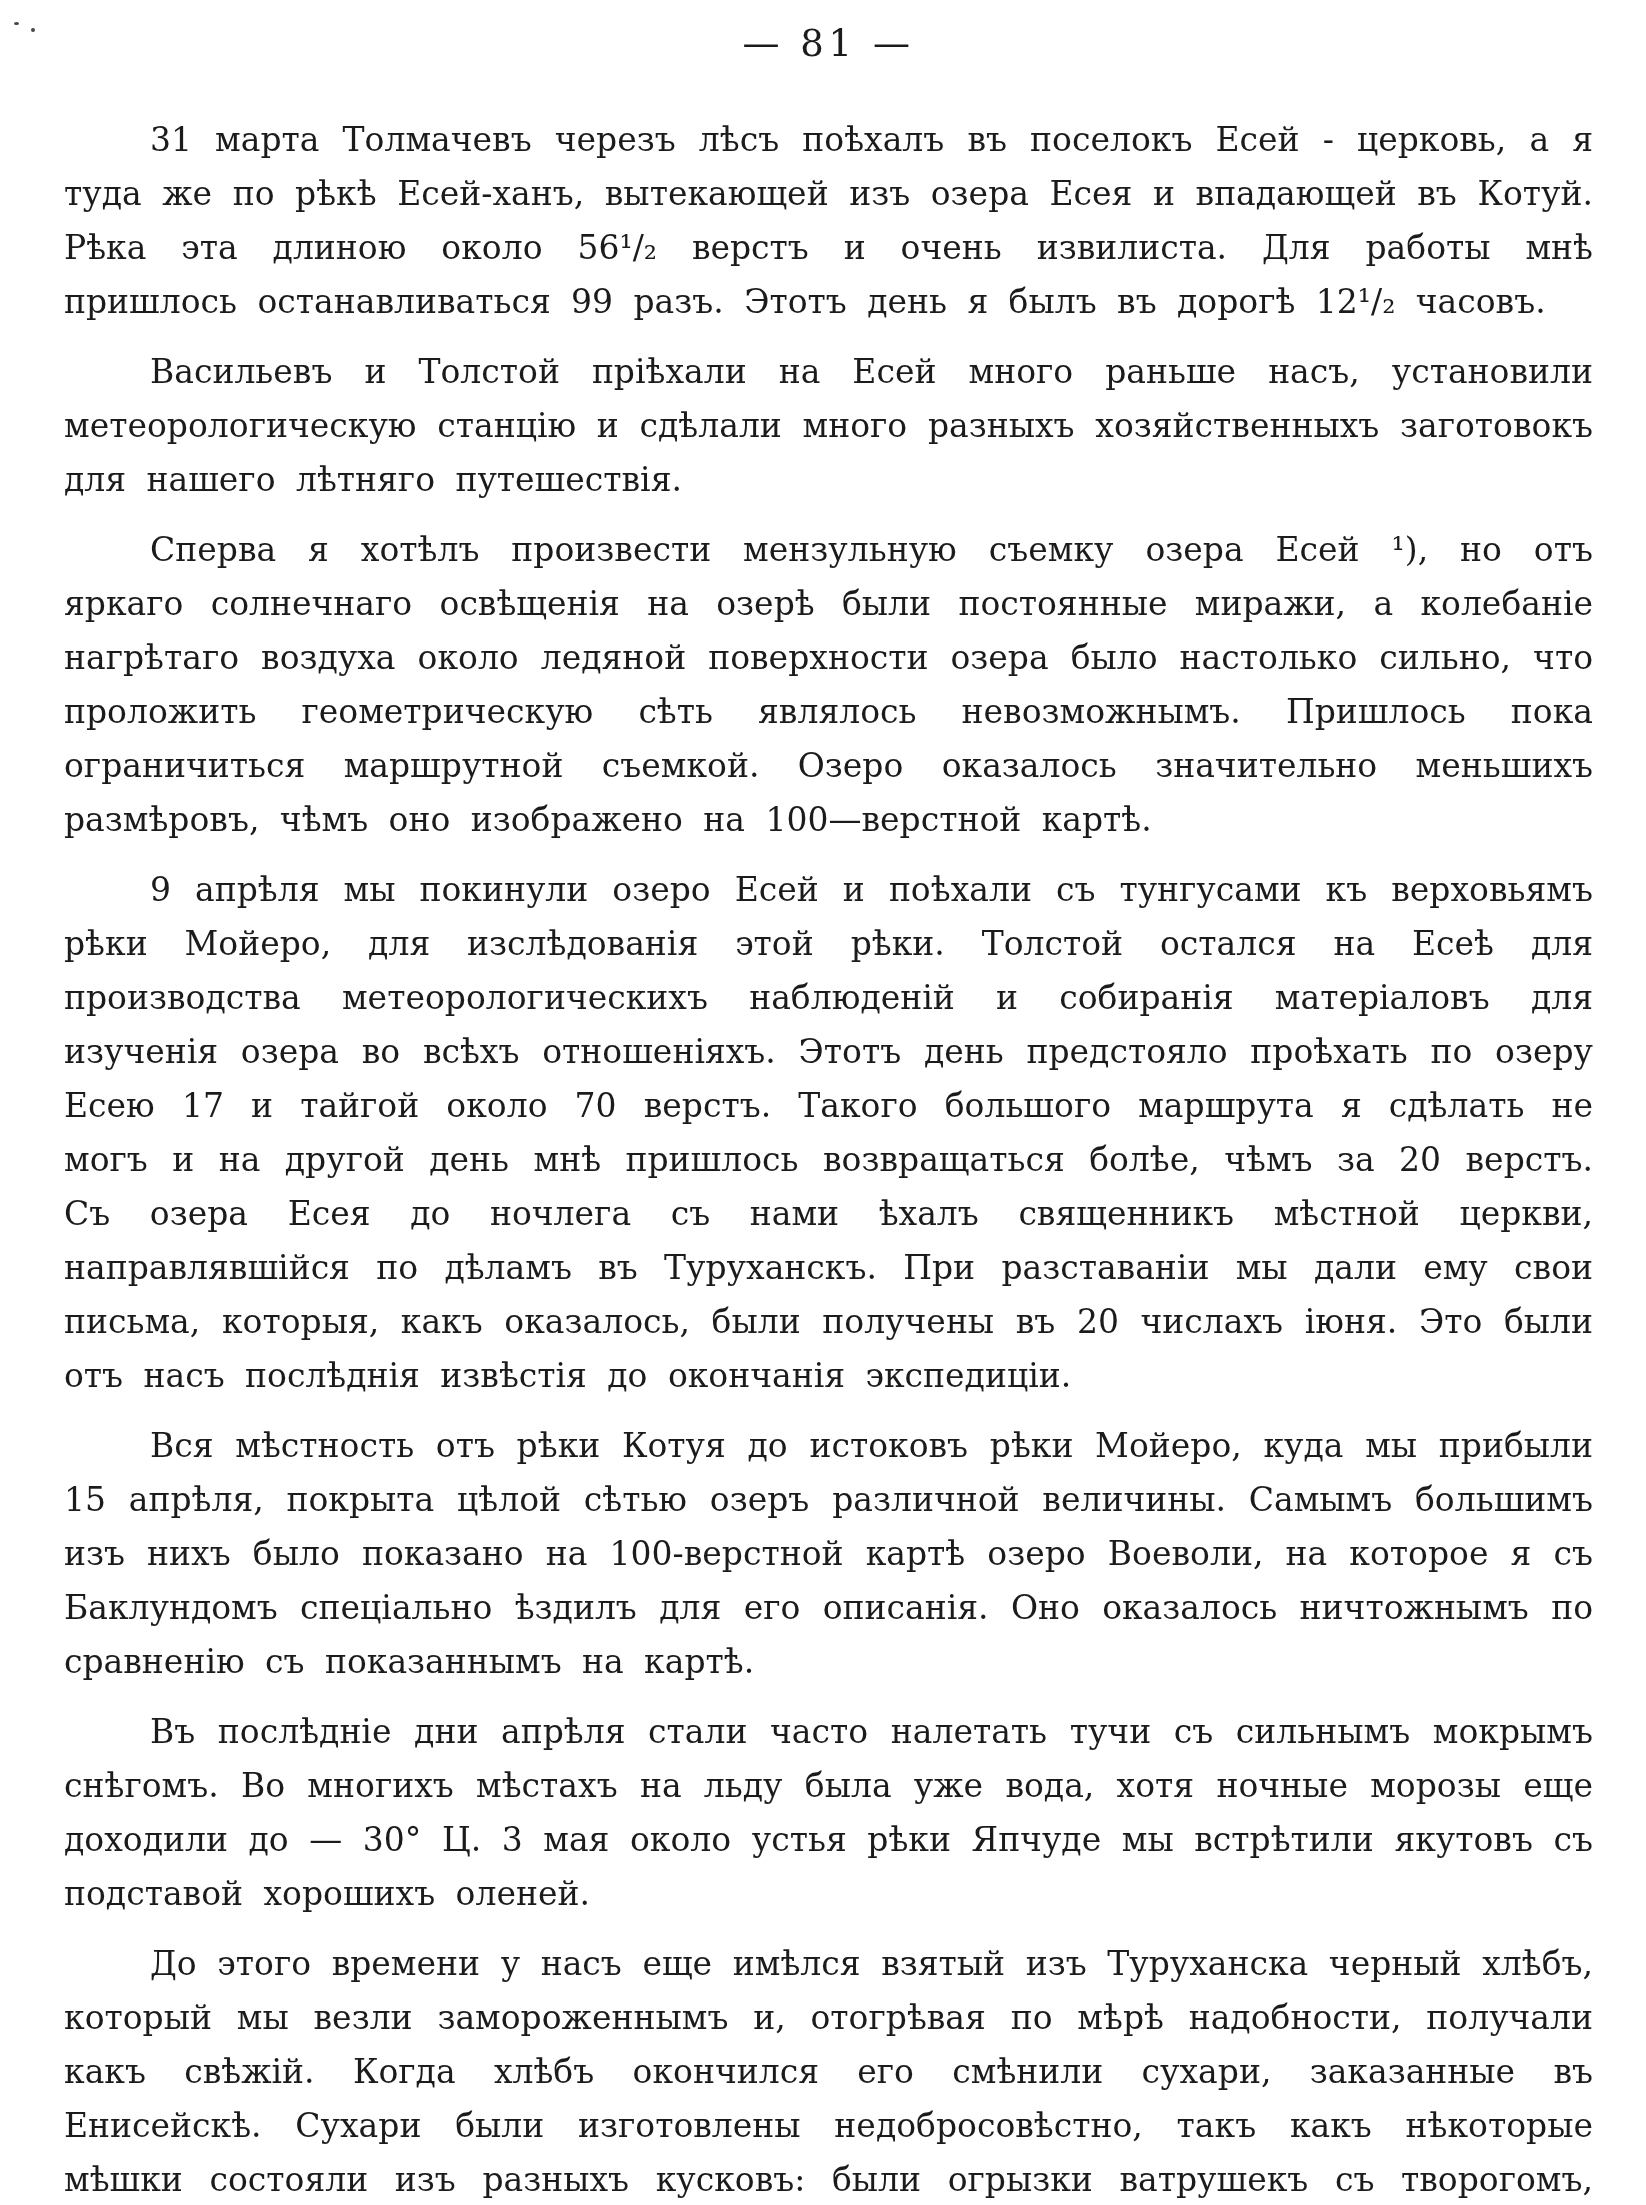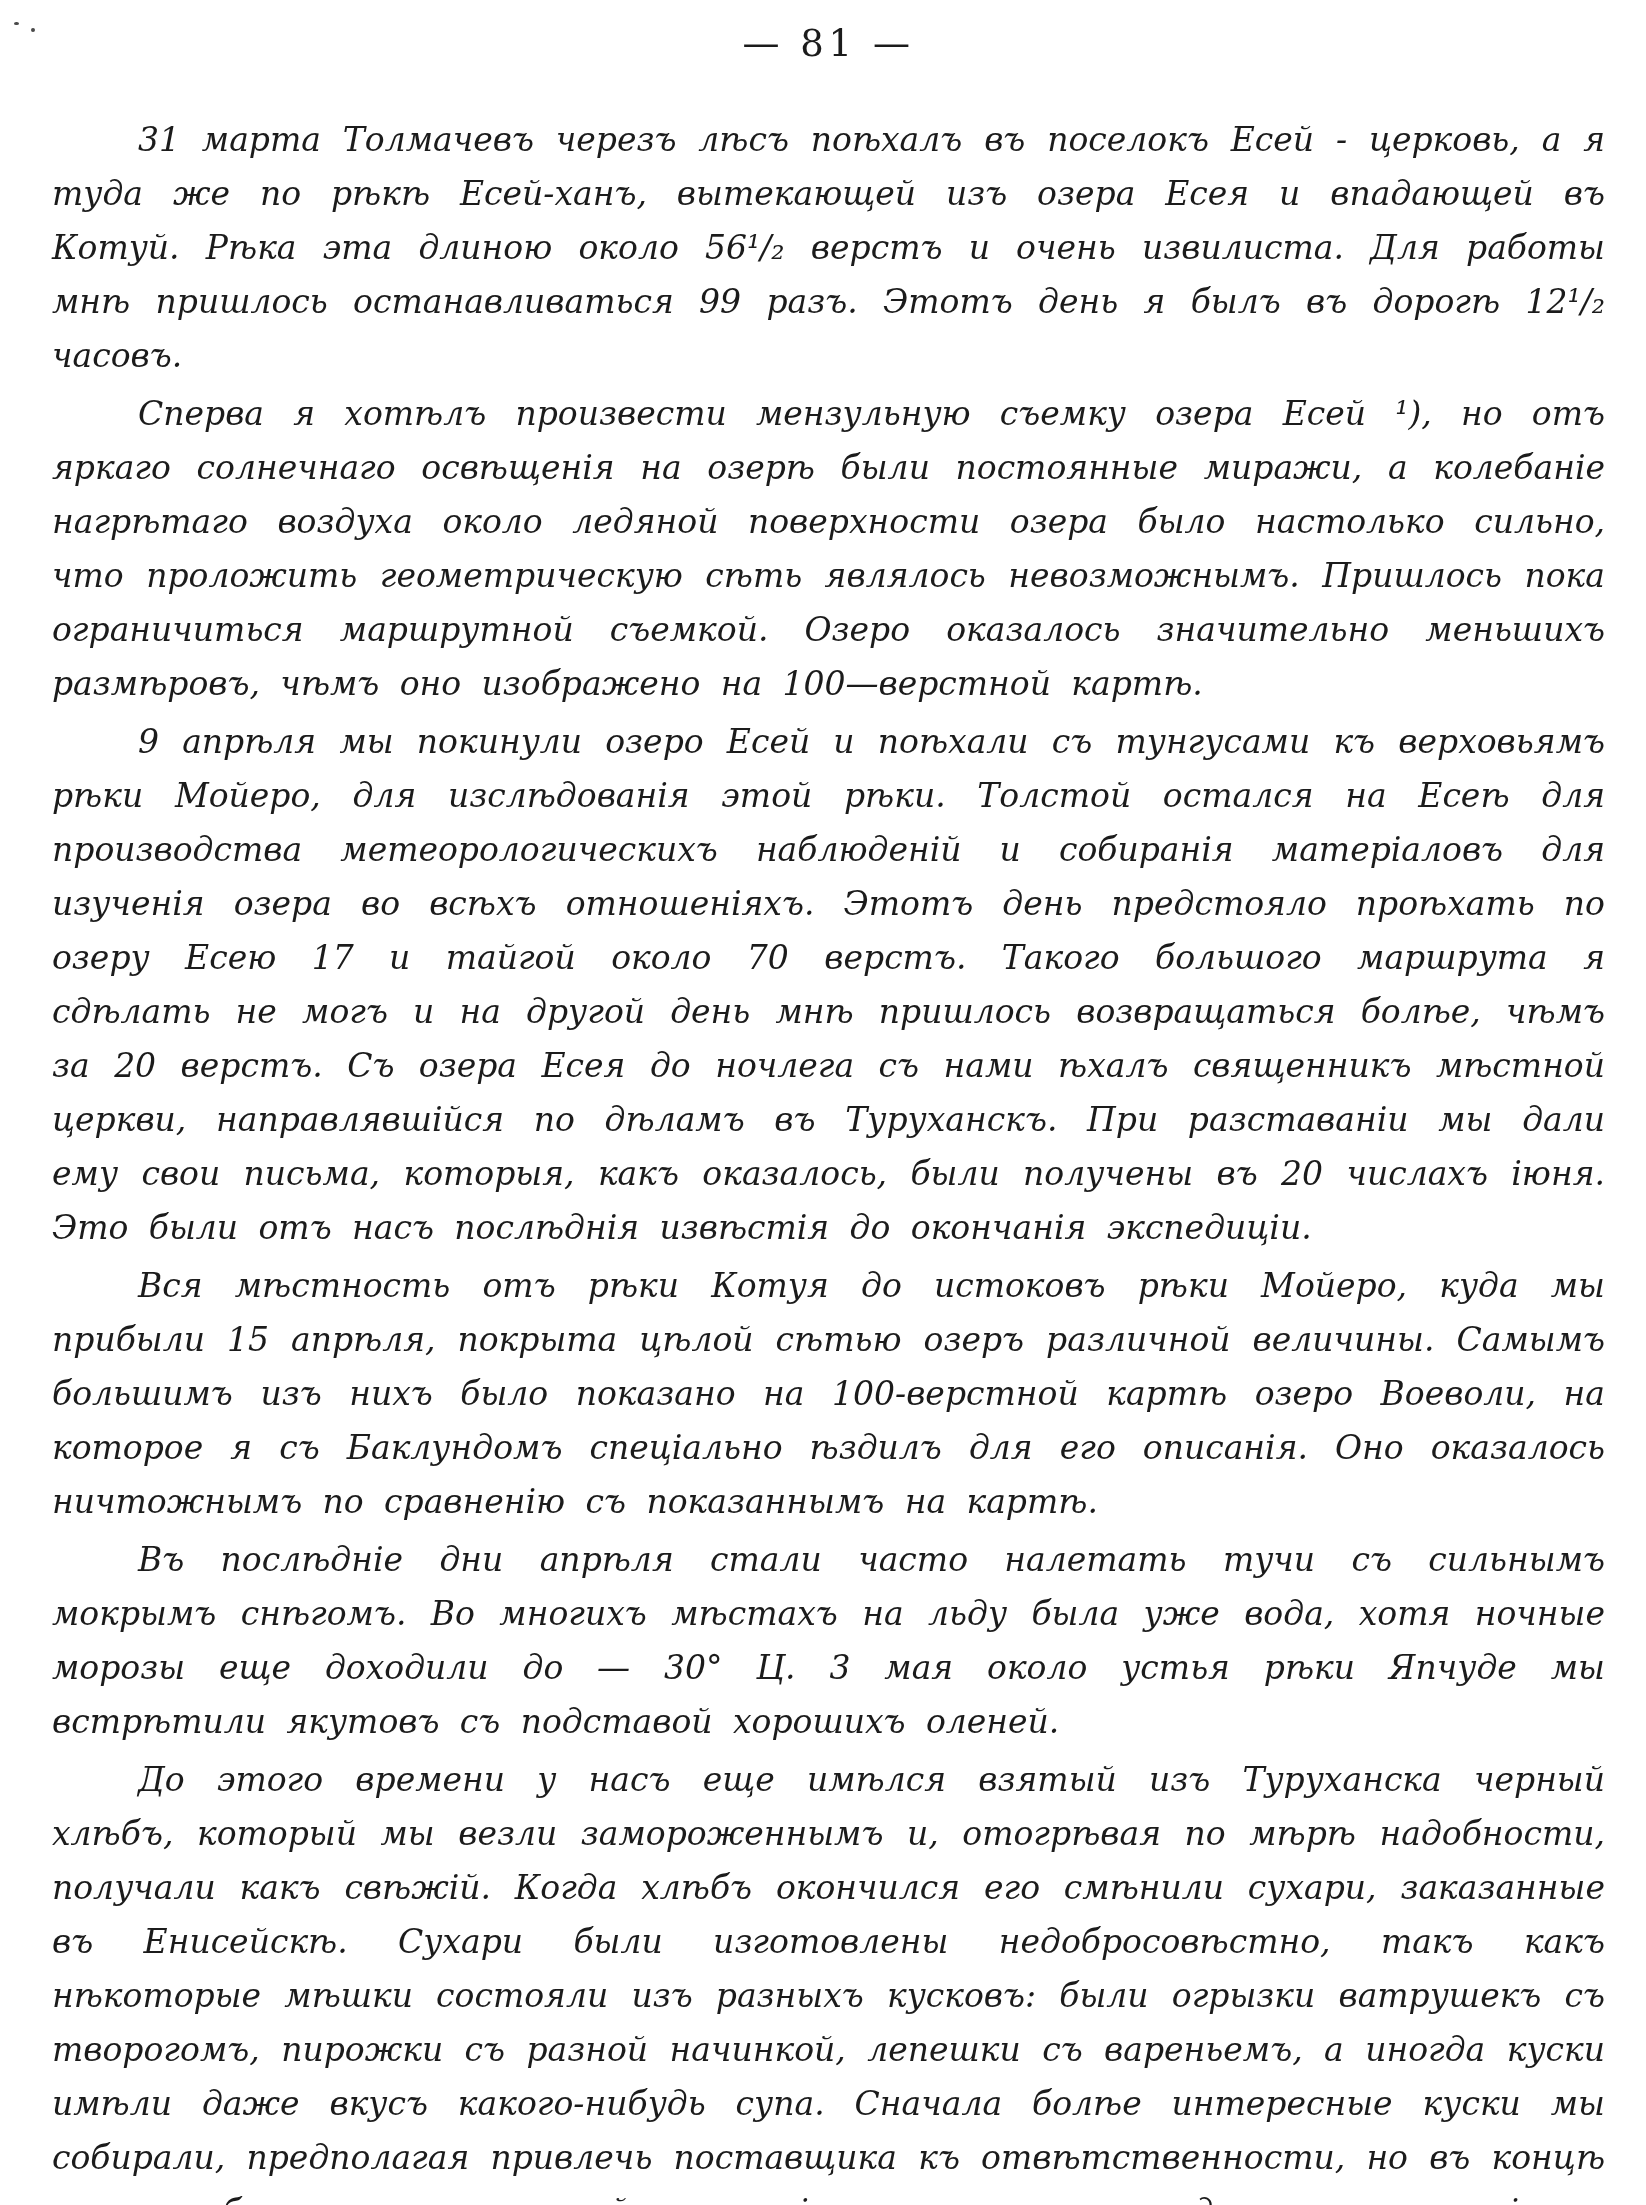--- a/index.html
+++ b/index.html
@@ -36,38 +36,38 @@
     letter-spacing: 4.6px;
     margin: 3.1px 0 0 0;
   }
   .text-block {
     margin-top: 48px;
     font-size: 33px;
     line-height: 54px;
     text-align: justify;
   }
   .text-block p {
-    margin: 4px;
+    margin: 16px;
     text-indent: 86px;
     word-spacing: 0.30em;
-    font-style: italic;
   }
 </style>
 </head>
 <body>
 
 <div class="page">
 
   <span class="scan-speck speck-a"></span>
   <span class="scan-speck speck-b"></span>
 
   <div class="page-number">— 81 —</div>
 
   <div class="text-block">
     <p>31 марта Толмачевъ черезъ лѣсъ поѣхалъ въ поселокъ Есей - церковь, а я туда же по рѣкѣ Есей-ханъ, вытекающей изъ озера Есея и впадающей въ Котуй. Рѣка эта длиною около 56¹/₂ верстъ и очень извилиста. Для работы мнѣ пришлось останавливаться 99 разъ. Этотъ день я былъ въ дорогѣ 12¹/₂ часовъ.</p>
+    <p>Васильевъ и Толстой пріѣхали на Есей много раньше насъ, установили метеорологическую станцію и сдѣлали много разныхъ хозяйственныхъ заготовокъ для нашего лѣтняго путешествія.</p>
     <p>Сперва я хотѣлъ произвести мензульную съемку озера Есей ¹), но отъ яркаго солнечнаго освѣщенія на озерѣ были постоянные миражи, а колебаніе нагрѣтаго воздуха около ледяной поверхности озера было настолько сильно, что проложить геометрическую сѣть являлось невозможнымъ. Пришлось пока ограничиться маршрутной съемкой. Озеро оказалось значительно меньшихъ размѣровъ, чѣмъ оно изображено на 100—верстной картѣ.</p>
     <p>9 апрѣля мы покинули озеро Есей и поѣхали съ тунгусами къ верховьямъ рѣки Мойеро, для изслѣдованія этой рѣки. Толстой остался на Есеѣ для производства метеорологическихъ наблюденій и собиранія матеріаловъ для изученія озера во всѣхъ отношеніяхъ. Этотъ день предстояло проѣхать по озеру Есею 17 и тайгой около 70 верстъ. Такого большого маршрута я сдѣлать не могъ и на другой день мнѣ пришлось возвращаться болѣе, чѣмъ за 20 верстъ. Съ озера Есея до ночлега съ нами ѣхалъ священникъ мѣстной церкви, направлявшійся по дѣламъ въ Туруханскъ. При разставаніи мы дали ему свои письма, которыя, какъ оказалось, были получены въ 20 числахъ іюня. Это были отъ насъ послѣднія извѣстія до окончанія экспедиціи.</p>
     <p>Вся мѣстность отъ рѣки Котуя до истоковъ рѣки Мойеро, куда мы прибыли 15 апрѣля, покрыта цѣлой сѣтью озеръ различной величины. Самымъ большимъ изъ нихъ было показано на 100-верстной картѣ озеро Воеволи, на которое я съ Баклундомъ спеціально ѣздилъ для его описанія. Оно оказалось ничтожнымъ по сравненію съ показаннымъ на картѣ.</p>
     <p>Въ послѣдніе дни апрѣля стали часто налетать тучи съ сильнымъ мокрымъ снѣгомъ. Во многихъ мѣстахъ на льду была уже вода, хотя ночные морозы еще доходили до — 30° Ц. 3 мая около устья рѣки Япчуде мы встрѣтили якутовъ съ подставой хорошихъ оленей.</p>
     <p>До этого времени у насъ еще имѣлся взятый изъ Туруханска черный хлѣбъ, который мы везли замороженнымъ и, отогрѣвая по мѣрѣ надобности, получали какъ свѣжій. Когда хлѣбъ окончился его смѣнили сухари, заказанные въ Енисейскѣ. Сухари были изготовлены недобросовѣстно, такъ какъ нѣкоторые мѣшки состояли изъ разныхъ кусковъ: были огрызки ватрушекъ съ творогомъ, пирожки съ разной начинкой, лепешки съ вареньемъ, а иногда куски имѣли даже вкусъ какого-нибудь супа. Сначала болѣе интересные куски мы собирали, предполагая привлечь поставщика къ отвѣтственности, но въ концѣ концовъ большую часть этой коллекціи съѣли, оказывая должное вниманіе ея разнообразію.</p>
   </div>
 
 </div>
 
 

